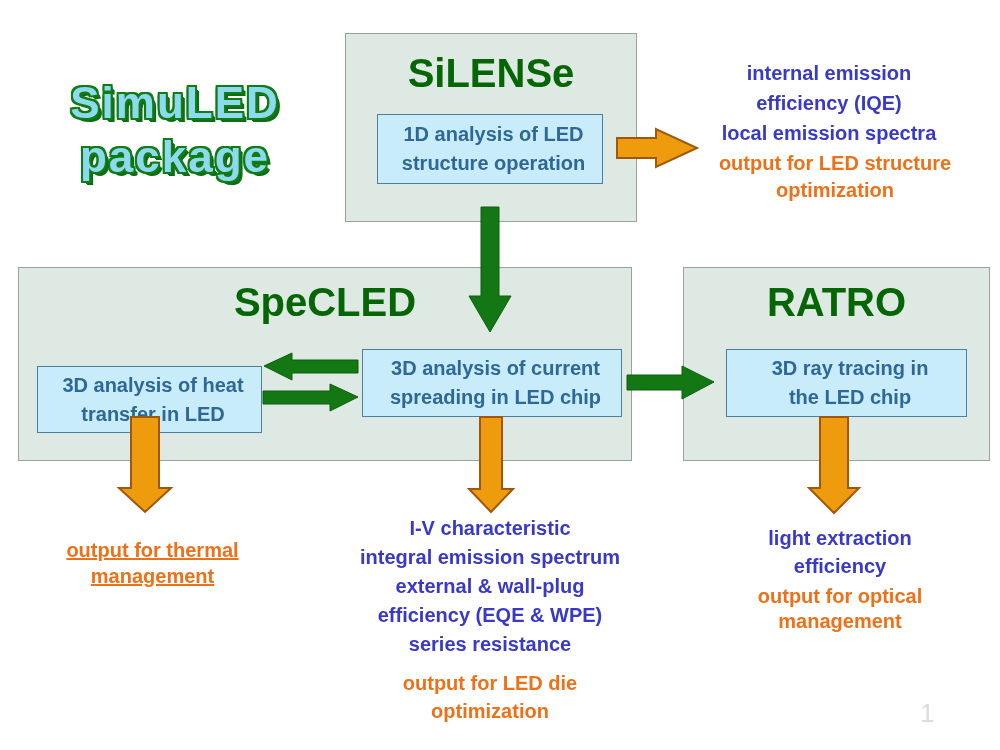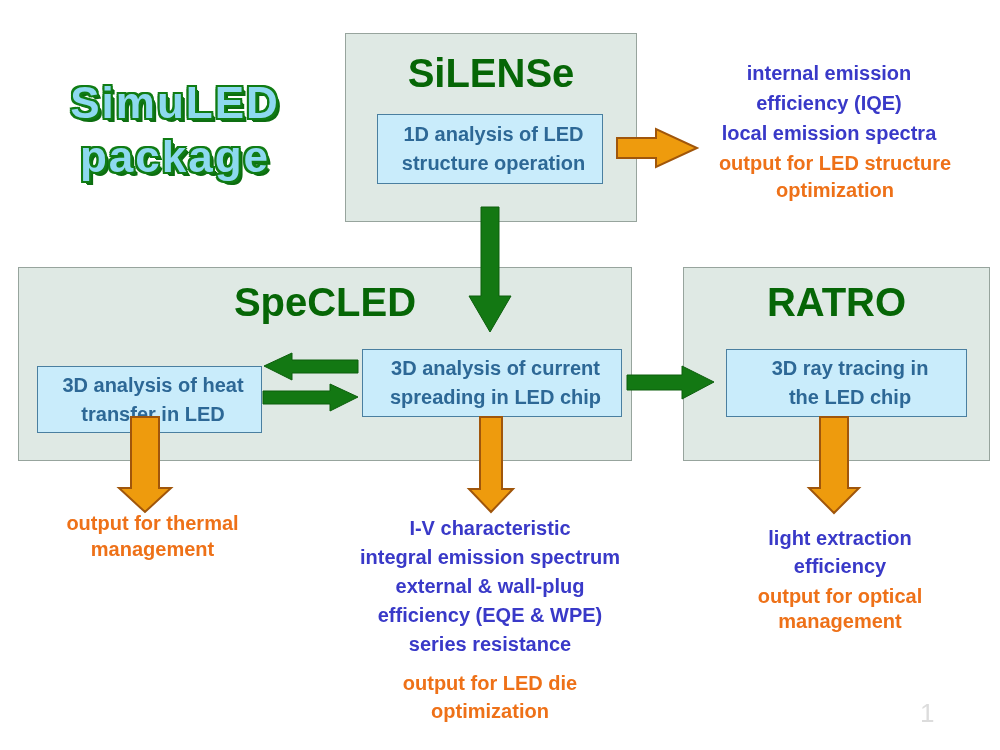--- a/index.html
+++ b/index.html
@@ -149,21 +149,21 @@
 <div class="tblock blue lh30" style="left:664px; top:58px; width:330px;">
   <div>internal emission</div>
   <div>efficiency (IQE)</div>
   <div>local emission spectra</div>
 </div>
 <div class="tblock orange lh27" style="left:670px; top:150px; width:330px;">
   <div>output for LED structure</div>
   <div>optimization</div>
 </div>
 
-<div class="tblock orange lh26" style="left:25px; top:510px; width:255px;">
+<div class="tblock orange lh26" style="left:25px; top:537px; width:255px;text-decoration:underline;">
   <div>output for thermal</div>
   <div>management</div>
 </div>
 
 <div class="tblock blue lh29" style="left:330px; top:514px; width:320px;">
   <div>I-V characteristic</div>
   <div>integral emission spectrum</div>
   <div>external &amp; wall-plug</div>
   <div>efficiency (EQE &amp; WPE)</div>
   <div>series resistance</div>

